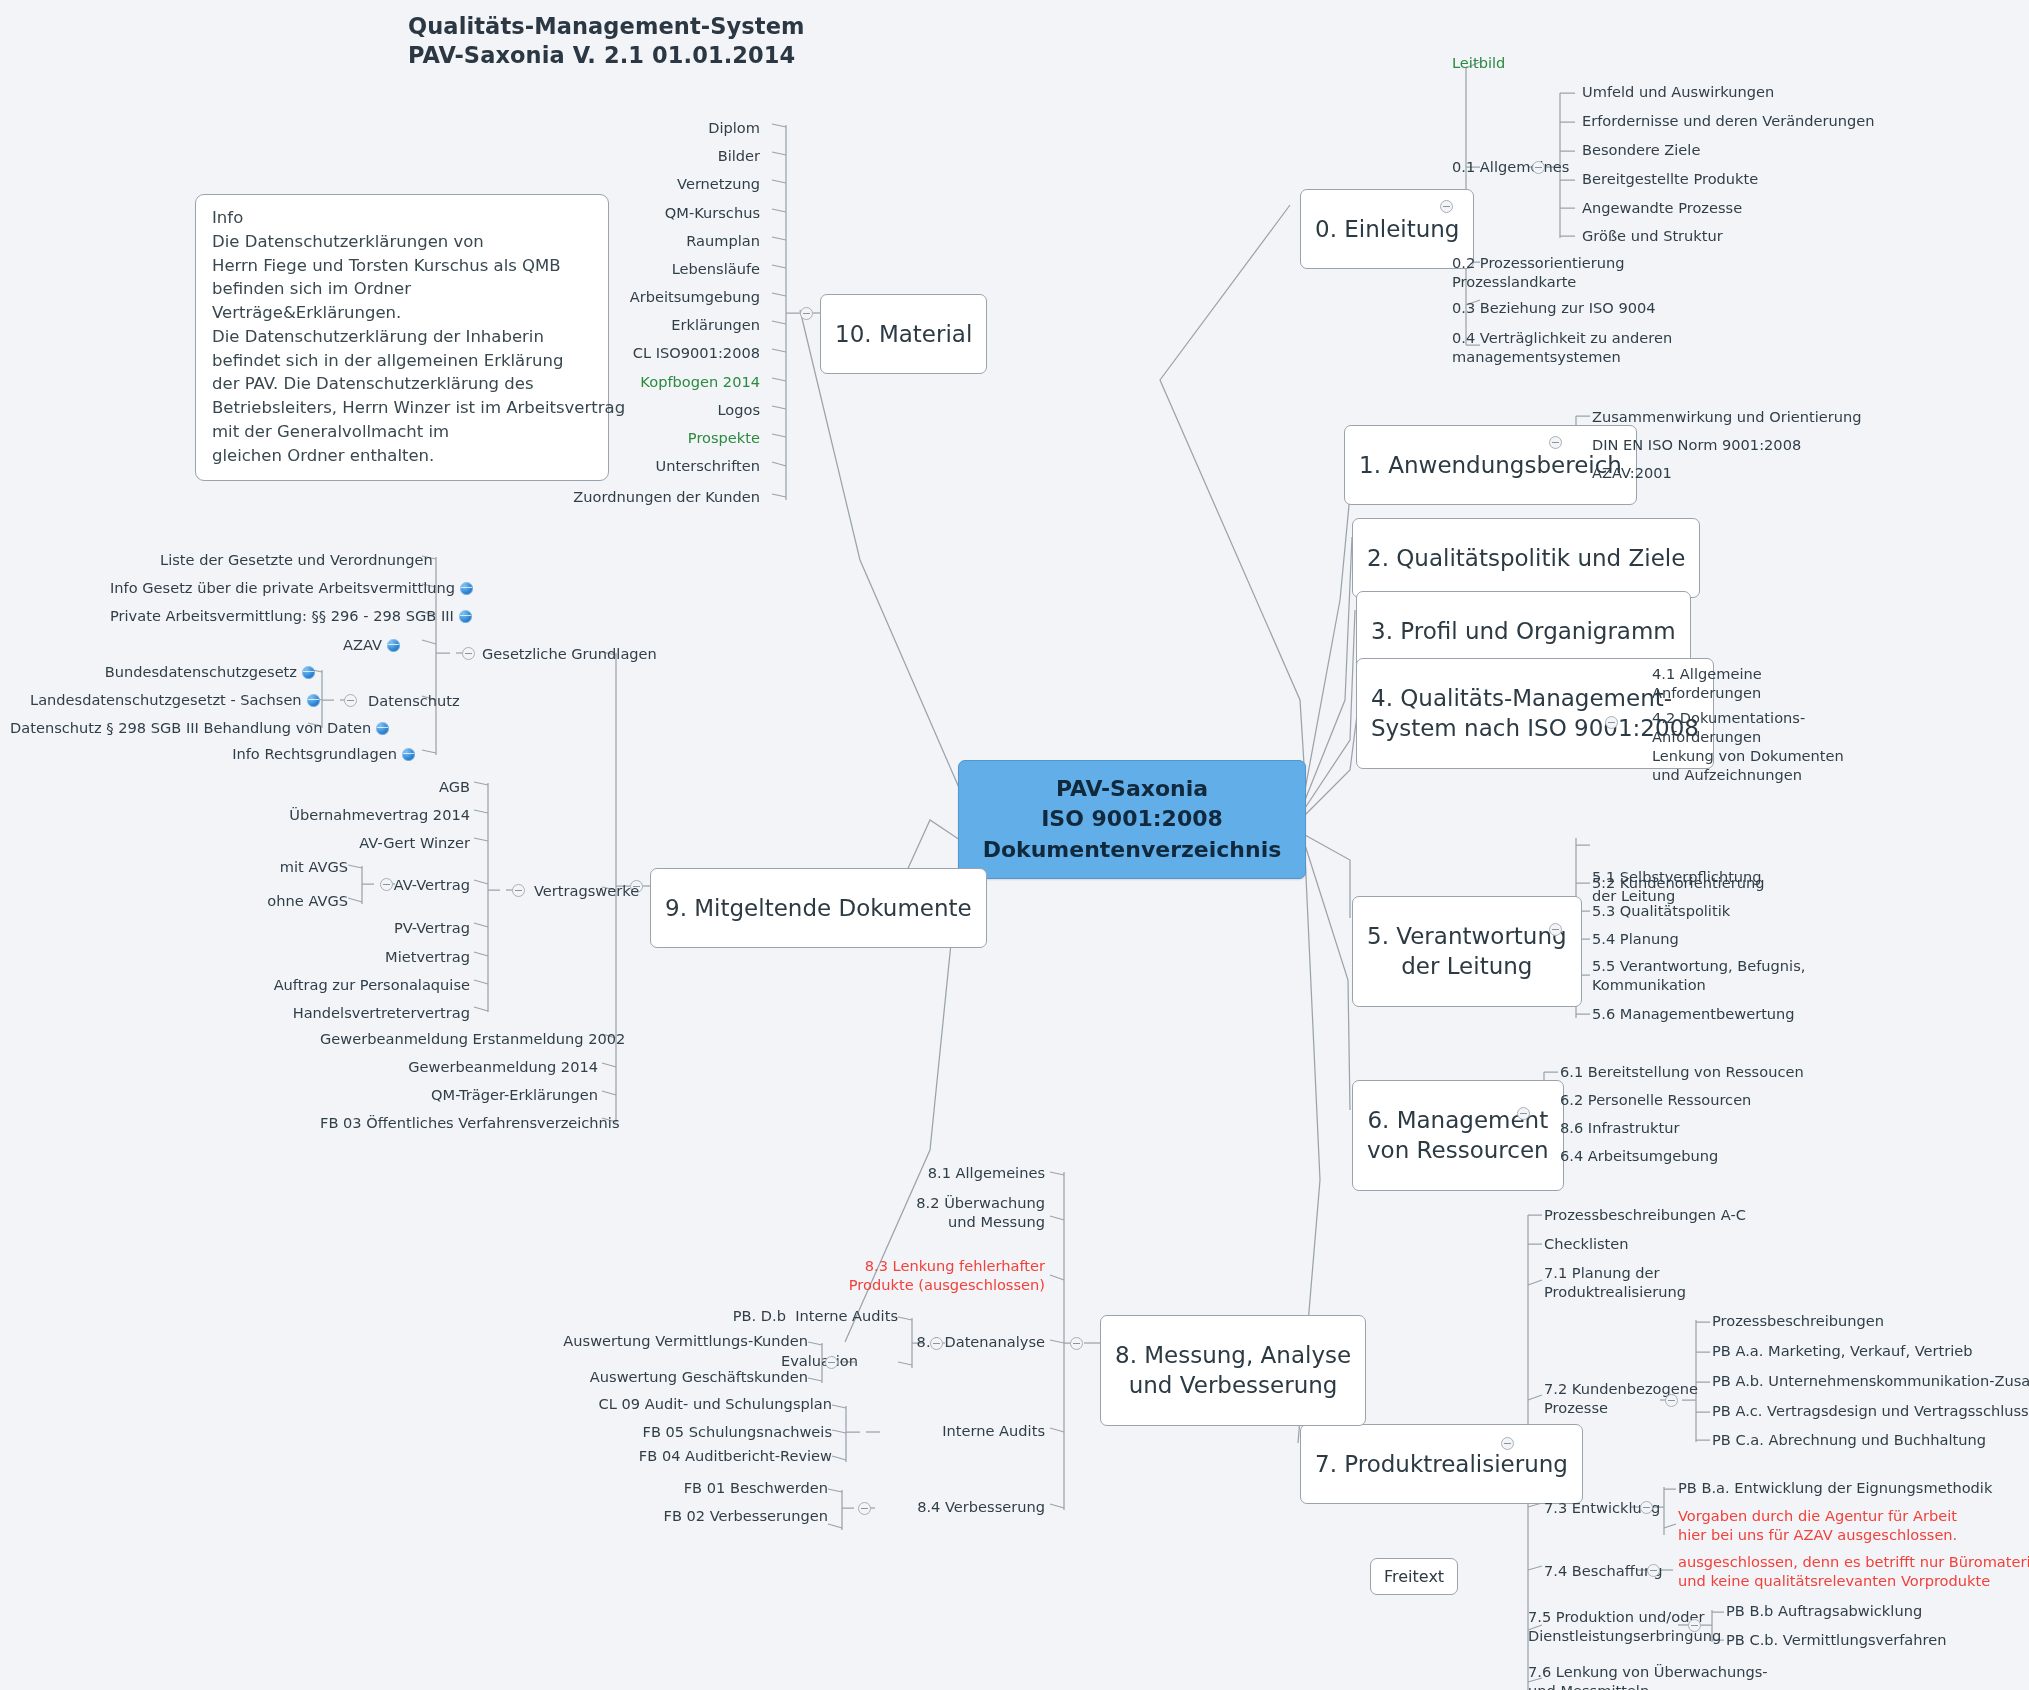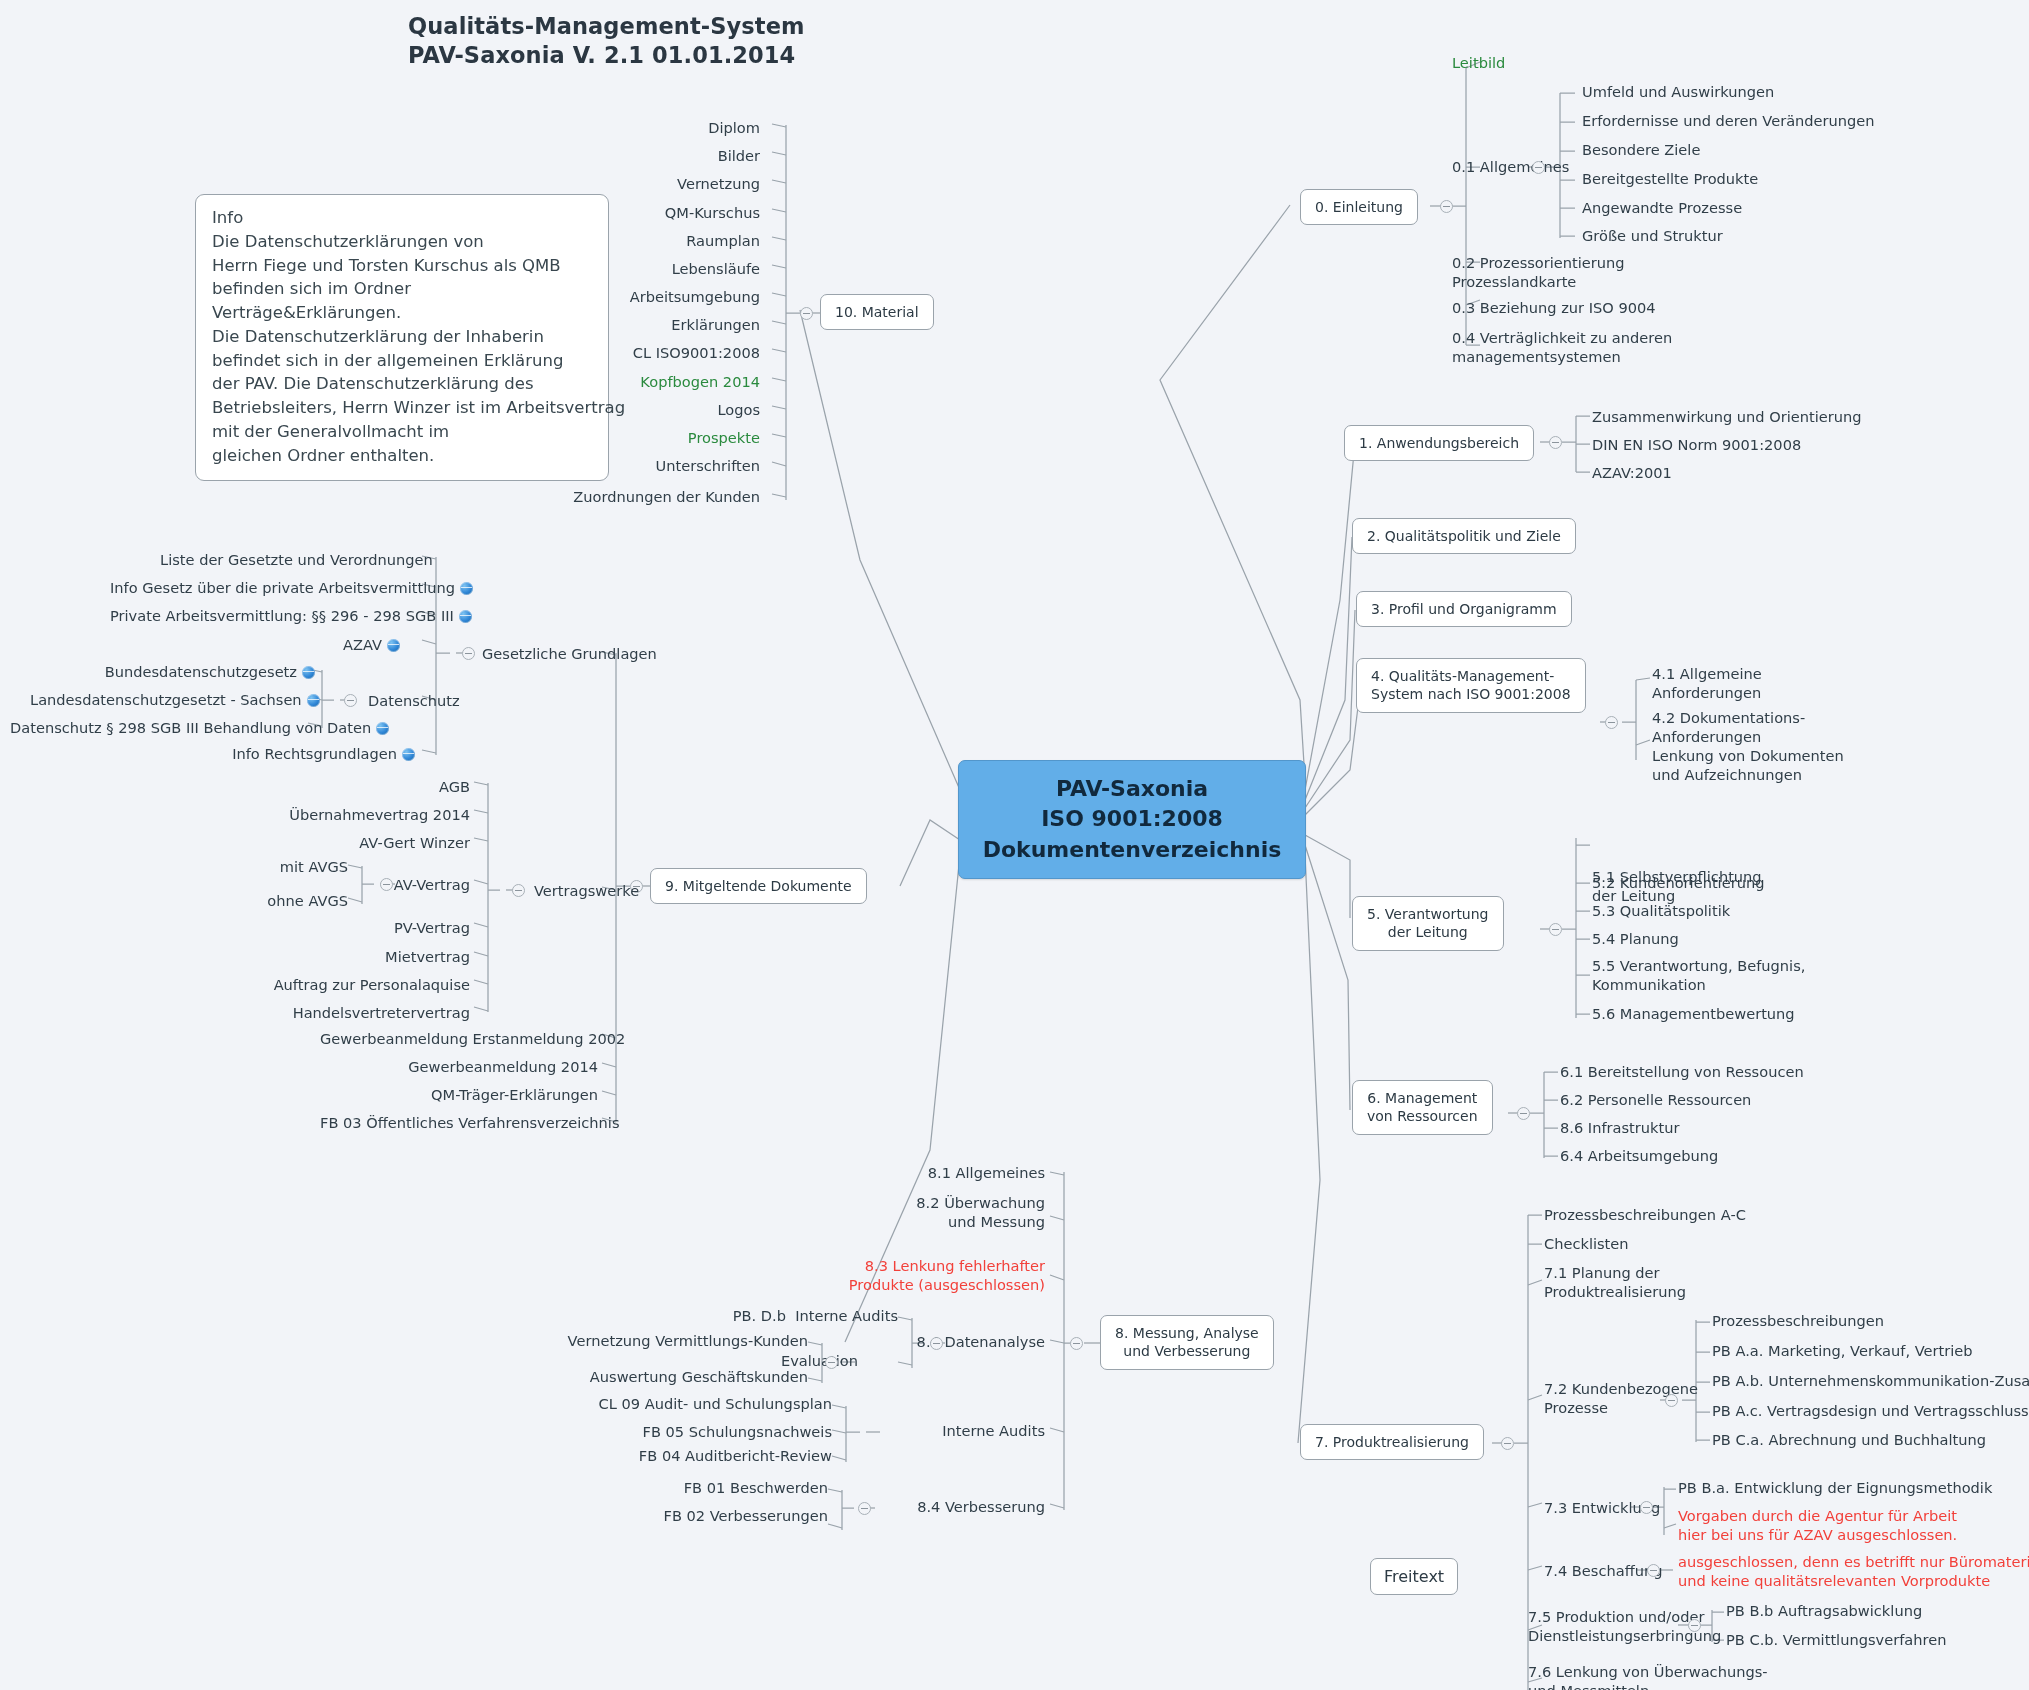--- a/index.html
+++ b/index.html
@@ -45,22 +45,22 @@
     text-align: center;
     padding: 13px 22px;
     line-height: 1.38;
     box-shadow: 0 1px 2px rgba(0,0,0,0.12);
   }
   
   .box {
     background: #ffffff;
     border: 1px solid #9aa3ab;
     border-radius: 7px;
-    font-size: 14px;
-    padding: 8px 14px;
+    font-size: 23px;
+    padding: 24px 14px;
     line-height: 1.32;
     color: #2c3a44;
   }
   .box.plain {
     font-size: 16px;
     padding: 7px 13px;
   }
   
   .infocard {
     background: #ffffff;
@@ -356,21 +356,21 @@
   <div class="node leaf r" style="left:790px; top:1194px; width:255px;"><span>8.2 Überwachung
 und Messung</span></div>
   <div class="node leaf r red" style="left:790px; top:1257px; width:255px;"><span>8.3 Lenkung fehlerhafter
 Produkte (ausgeschlossen)</span></div>
 
   <div class="node leaf r" style="left:870px; top:1333px; width:175px;"><span>8.4 Datenanalyse</span></div>
   <div class="toggle" style="left:930px; top:1337px;"></div>
   <div class="node leaf r" style="left:650px; top:1307px; width:248px;"><span>PB. D.b  Interne Audits</span></div>
   <div class="node leaf r" style="left:710px; top:1352px; width:148px;"><span>Evaluation</span></div>
   <div class="toggle" style="left:825px; top:1356px;"></div>
-  <div class="node leaf r" style="left:510px; top:1332px; width:298px;"><span>Vernetzung Vermittlungs-Kunden</span></div>
+  <div class="node leaf r" style="left:510px; top:1332px; width:298px;"><span>Auswertung Vermittlungs-Kunden</span></div>
   <div class="node leaf r" style="left:510px; top:1368px; width:298px;"><span>Auswertung Geschäftskunden</span></div>
 
   <div class="node leaf r" style="left:880px; top:1422px; width:165px;"><span>Interne Audits</span></div>
   <div class="node leaf r" style="left:580px; top:1395px; width:252px;"><span>CL 09 Audit- und Schulungsplan</span></div>
   <div class="node leaf r" style="left:580px; top:1423px; width:252px;"><span>FB 05 Schulungsnachweis</span></div>
   <div class="node leaf r" style="left:580px; top:1447px; width:252px;"><span>FB 04 Auditbericht-Review</span></div>
 
   <div class="node leaf r" style="left:875px; top:1498px; width:170px;"><span>8.4 Verbesserung</span></div>
   <div class="toggle" style="left:858px; top:1502px;"></div>
   <div class="node leaf r" style="left:580px; top:1479px; width:248px;"><span>FB 01 Beschwerden</span></div>

